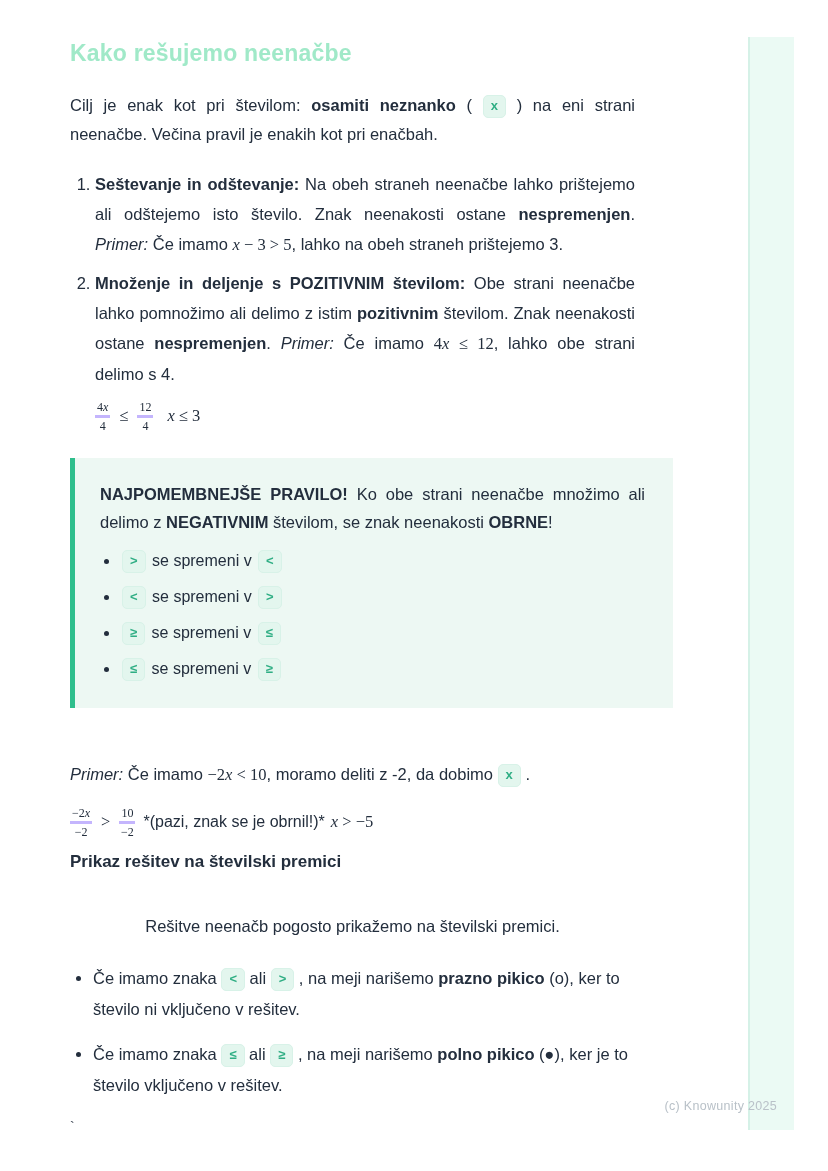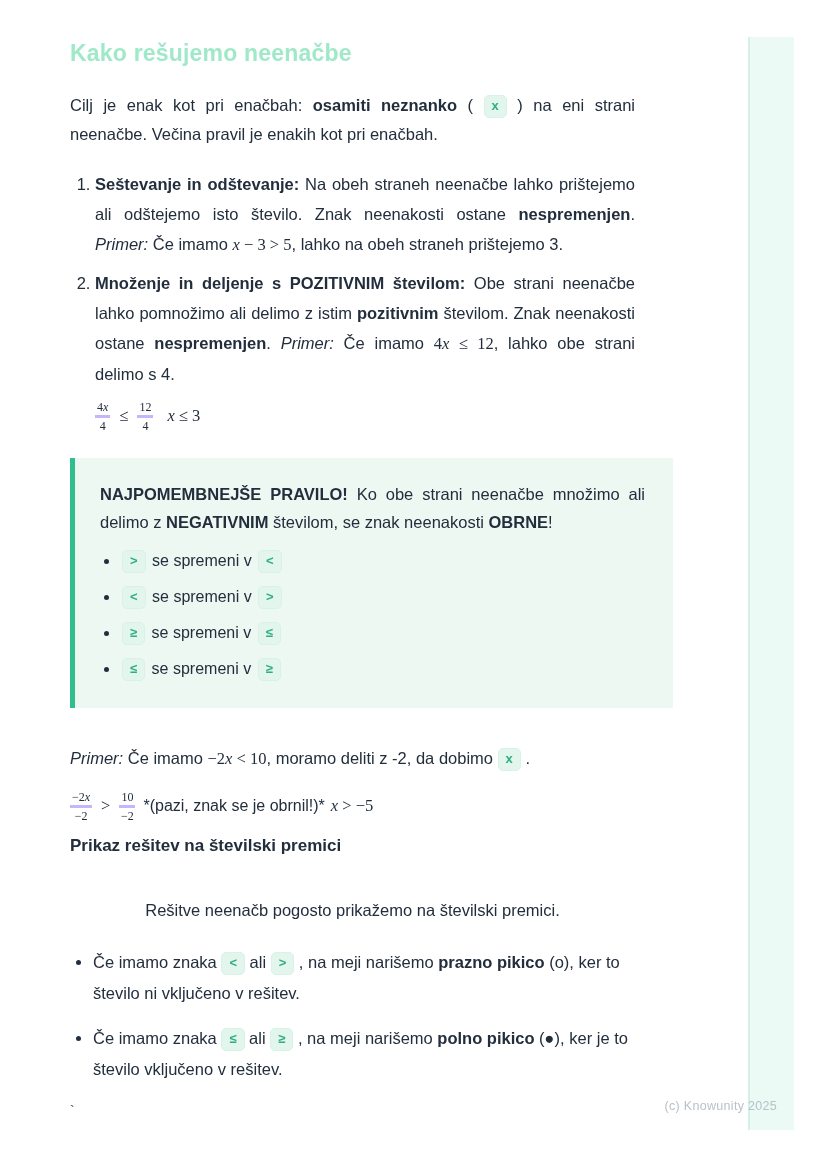--- a/index.html
+++ b/index.html
@@ -36,41 +36,41 @@
   .mop{margin:0 9px;}
   .note{font-family:"Liberation Sans",sans-serif;font-size:16px;margin:0 6px 0 8px;}
   .callout{
     margin:26px 0 17px 0;background:#edf8f3;border-left:5px solid #2fbe8c;
     padding:22px 28px 14px 25px;box-sizing:border-box;width:603px;
   }
   .callout p{margin:0;font-size:16.5px;line-height:28px;text-align:justify;}
   .callout ul{list-style:disc;margin:14px 0 0 0;padding-left:20px;}
   .callout li{margin-bottom:13px;line-height:22px;font-size:16px;}
   .callout li .badge{margin:0 2px;}
-  .after-callout{margin-top:36px;}
+  .after-callout{margin-top:52px;}
   .h2{font-size:17px;font-weight:700;margin:10px 0 0 0;}
   .para3{margin-top:40px;text-align:center;}
   ul.nl-list{list-style:disc;margin:22px 0 0 0;padding-left:23px;font-size:16.5px;line-height:31px;}
   ul.nl-list>li{margin-bottom:14px;text-align:left;}
   .stray{margin-top:18px;font-size:14px;color:#3a4452;}
   .footer{
     position:absolute;top:1099px;right:51px;font-size:12.5px;color:#b9c1c8;
     letter-spacing:.3px;z-index:2;
   }
 </style>
 </head>
 <body>
 
 <div class="accent-bar"></div>
 
 <div class="content">
 
   <h1 class="page-title">Kako rešujemo neenačbe</h1>
 
-  <p class="body-p"><span>Cilj je enak kot pri enačbah: </span><b>osamiti neznanko</b><span> ( </span><span class="badge">x</span><span> ) na eni strani neenačbe. Večina pravil je enakih kot pri enačbah.</span></p>
+  <p class="body-p"><span>Cilj je enak kot pri številom: </span><b>osamiti neznanko</b><span> ( </span><span class="badge">x</span><span> ) na eni strani neenačbe. Večina pravil je enakih kot pri enačbah.</span></p>
 
   <ol class="rules">
     <li><b>Seštevanje in odštevanje:</b><span> Na obeh straneh neenačbe lahko prištejemo ali odštejemo isto število. Znak neenakosti ostane </span><b>nespremenjen</b><span>. </span><i>Primer:</i><span> Če imamo </span><span class="imath"><i>x</i><span> − 3 &gt; 5</span></span><span>, lahko na obeh straneh prištejemo 3.</span>
     </li>
     <li><b>Množenje in deljenje s POZITIVNIM številom:</b><span> Obe strani neenačbe lahko pomnožimo ali delimo z istim </span><b>pozitivnim</b><span> številom. Znak neenakosti ostane </span><b>nespremenjen</b><span>. </span><i>Primer:</i><span> Če imamo </span><span class="imath"><span>4</span><i>x</i><span> ≤ 12</span></span><span>, lahko obe strani delimo s 4.</span>
       <div class="mathline"><span class="frac"><span class="num"><span>4</span><i>x</i></span><span class="den">4</span></span><span class="mop">≤</span><span class="frac"><span class="num">12</span><span class="den">4</span></span><span class="mgap"></span><i>x</i><span> ≤ 3</span></div>
     </li>
   </ol>
 
   <div class="callout">

